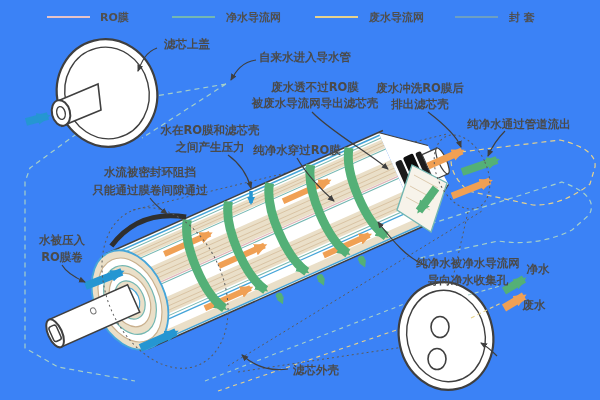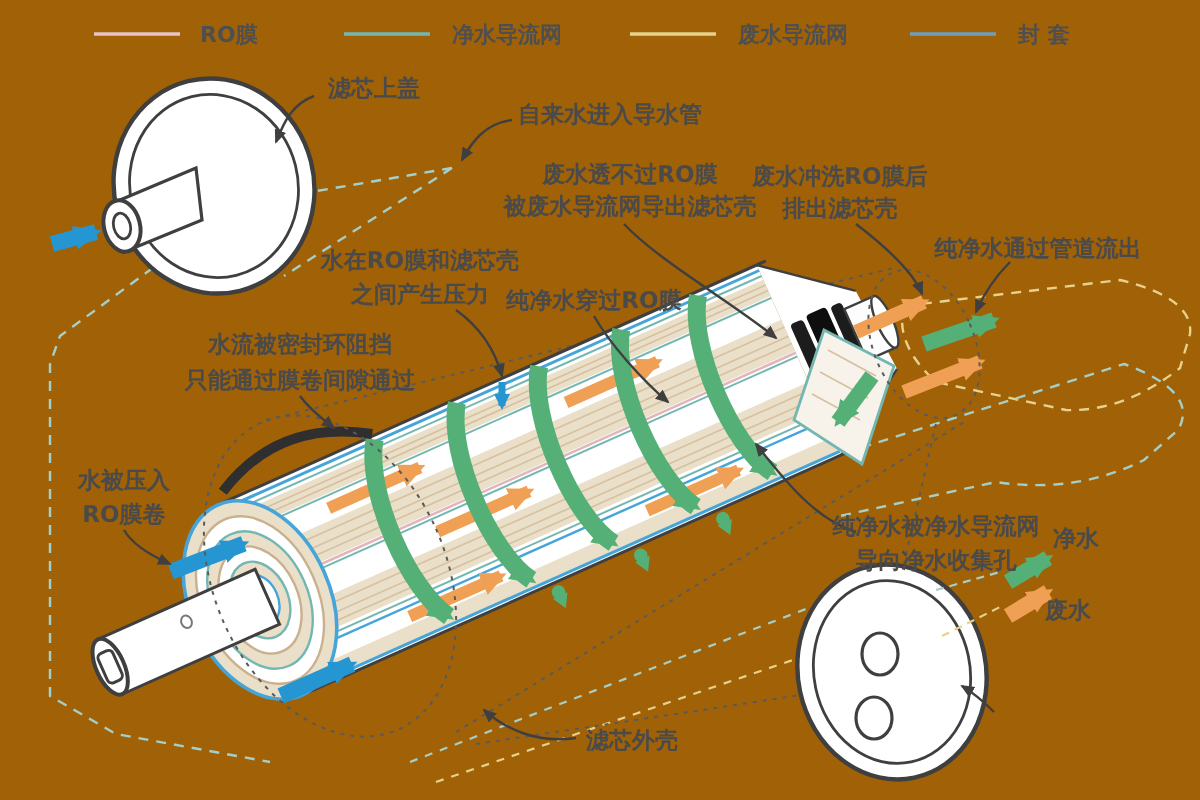--- a/index.html
+++ b/index.html
@@ -1,16 +1,16 @@
 <!DOCTYPE html>
 <html><head>
 <meta charset="utf-8">
 <style>
   html,body{margin:0;padding:0;background:#fff;}
-  .stage{position:relative;width:600px;height:400px;background:#a16207;overflow:hidden;
+  .stage{position:relative;width:600px;height:400px;background:#3b82f6;overflow:hidden;
          font-family:"DejaVu Sans","Liberation Sans",sans-serif;}
   svg{display:block;}
   text{font-family:"DejaVu Sans","Liberation Sans",sans-serif;fill:#4a4a4a;font-weight:bold;}
   .lbl{font-size:11.5px;}
   .legend-t{font-size:11px;fill:#4f4f4f;}
 </style>
 </head>
 <body>
 
 <div class="stage">

